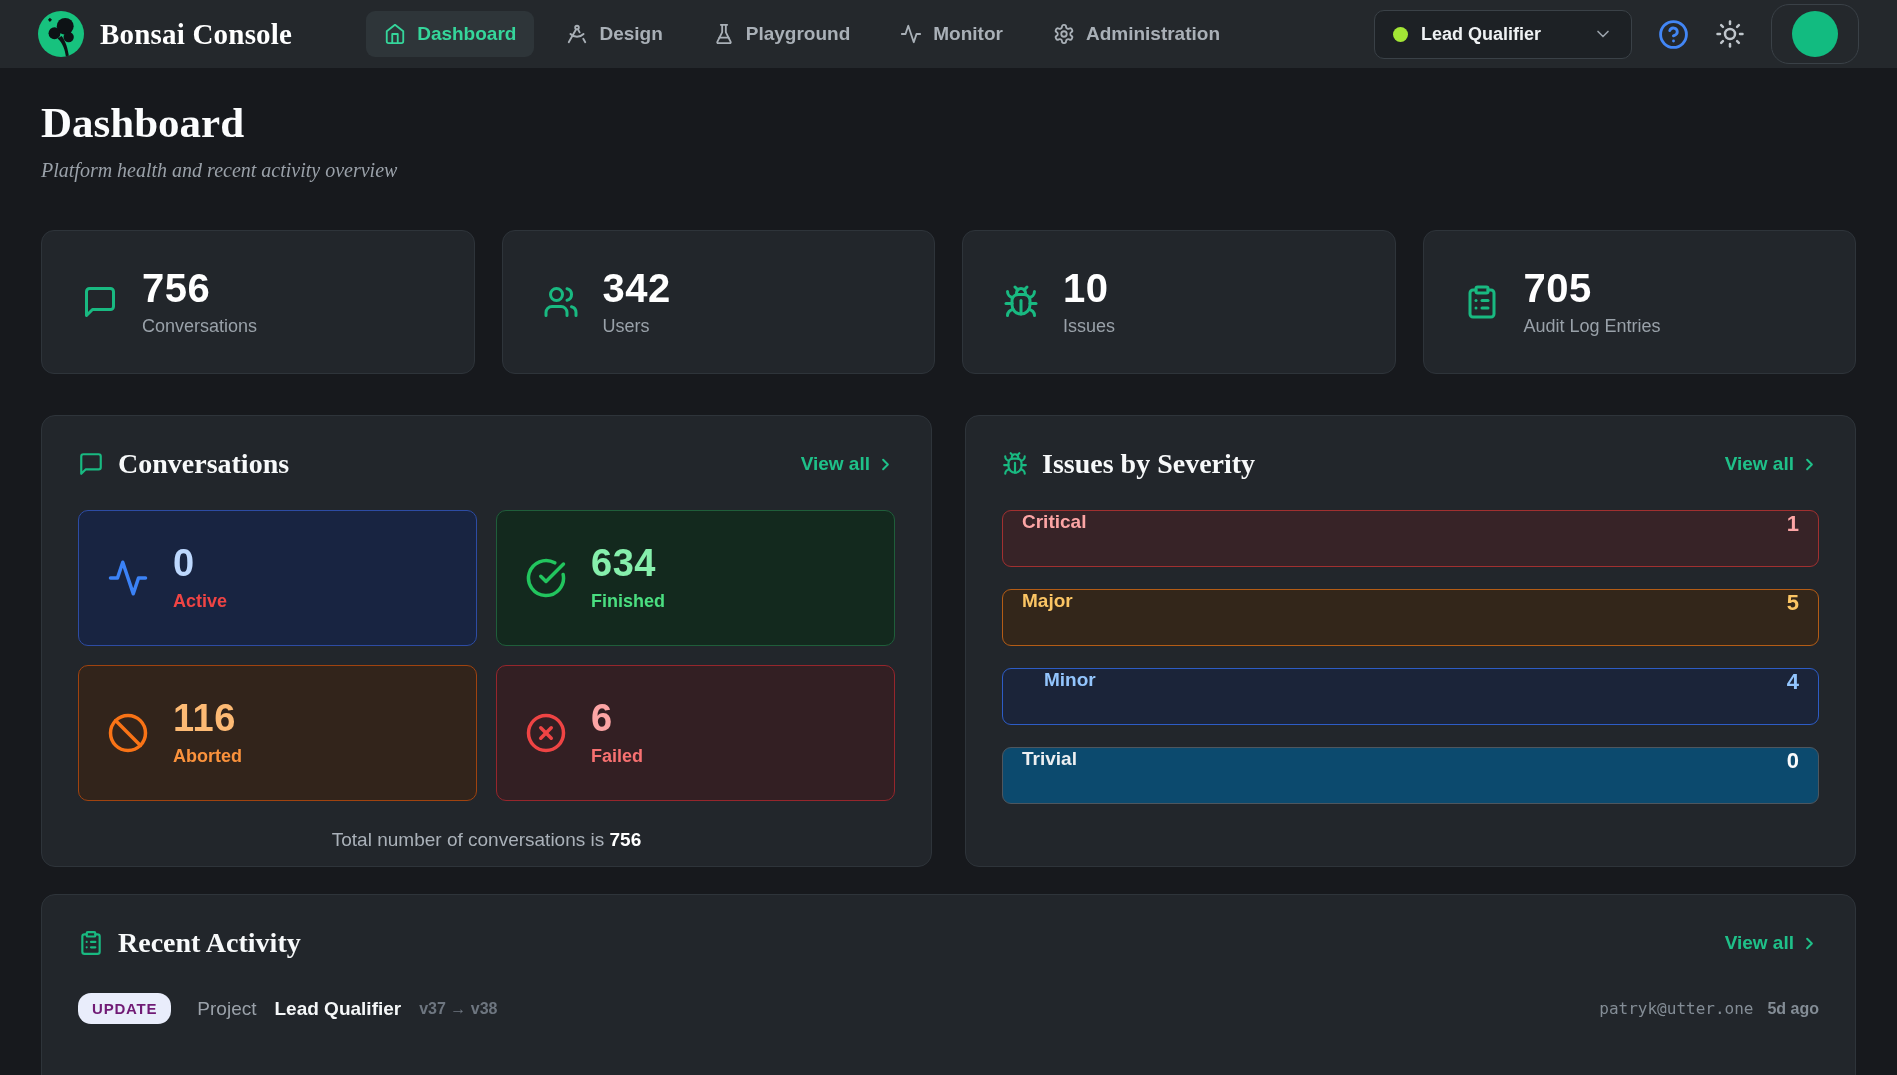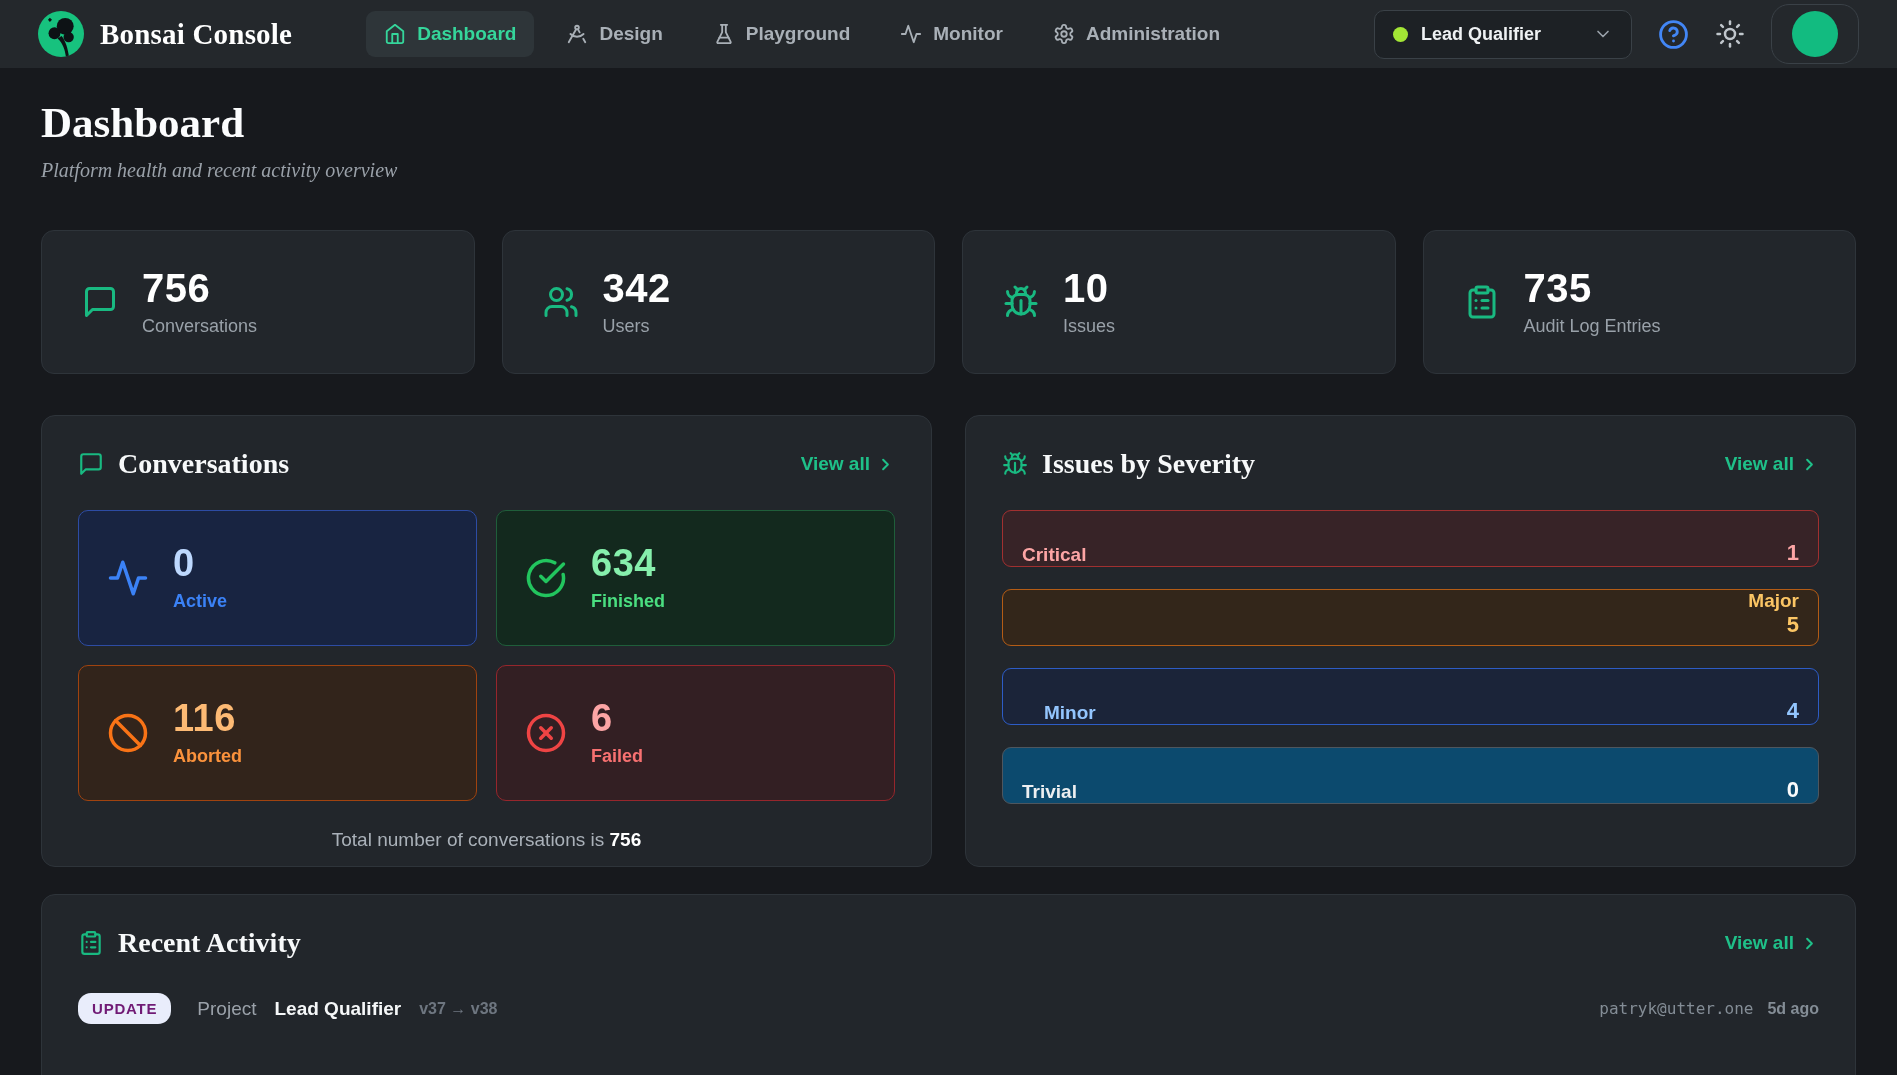--- a/index.html
+++ b/index.html
@@ -99,40 +99,40 @@
     display:grid; grid-template-columns:1fr 1fr; gap:19px; margin-top:30px;
   }
   .conv-card {
     height:136px; border-radius:10px; border:1px solid; display:flex; align-items:center;
     padding:0 28px; gap:24px; cursor:pointer;
   }
   .conv-card .ic { width:42px; height:42px; flex:none; }
   .conv-value { font-size:38px; font-weight:800; line-height:1.05; letter-spacing:.5px; }
   .conv-label { font-size:18px; font-weight:600; margin-top:8px; }
   .conv-blue   { background:#182441; border-color:#2d4ca4; }
-  .conv-blue   .ic { color:#3b82f6; } .conv-blue .conv-value { color:#bdd8fe; } .conv-blue .conv-label { color:#3b82f6;text-align:right; }
+  .conv-blue   .ic { color:#3b82f6; } .conv-blue .conv-value { color:#bdd8fe; } .conv-blue .conv-label { color:#ef4444;text-align:right; }
   .conv-green  { background:#13291e; border-color:#1f5e3a; }
   .conv-green  .ic { color:#22c55e; } .conv-green .conv-value { color:#86efac; } .conv-green .conv-label { color:#4ade80; }
   .conv-orange { background:#32241b; border-color:#a0430f; }
   .conv-orange .ic { color:#f97316; } .conv-orange .conv-value { color:#fdba74; } .conv-orange .conv-label { color:#fb923c; }
   .conv-red    { background:#331f23; border-color:#96262c; }
   .conv-red    .ic { color:#ef4444; } .conv-red .conv-value { color:#fca5a5; } .conv-red .conv-label { color:#f87171; }
   .conv-footer { margin-top:28px; text-align:center; font-size:19px; color:#aab1b9; }
   .conv-footer b { color:#ffffff; font-weight:800; }
 
   
   .sev-list { display:flex; flex-direction:column; gap:22px; margin-top:30px; }
   .sev-row {
-    height:57px; border-radius:9px; border:1px solid; display:flex; align-items:flex-end;
+    height:57px; border-radius:9px; border:1px solid; display:flex; align-items:flex-start;
     padding:0 19px; cursor:pointer;
   }
   .sev-label { font-size:19px; font-weight:600; }
   .sev-count { margin-left:auto; font-size:22px; font-weight:800; }
   .sev-red   { background:#372327; border-color:#a13030; color:#fca5a5; }
-  .sev-amber { background:#33261a; border-color:#b45c15; color:#fbc564;flex-direction:column; }
+  .sev-amber { background:#33261a; border-color:#b45c15; color:#fbc564; }
   .sev-blue  { background:#1b2439; border-color:#2d5cc6; color:#93c5fd;padding-left:41px; }
   .sev-gray  { background:#0c4a6e; border-color:#4e565e; color:#edeff1; }
   .sev-gray .sev-count { color:#fafbfc; }
 
   
   .panel-activity { margin-top:27px; height:200px; }
   .activity-row { display:flex; align-items:center; margin-top:34px; gap:18px; }
   .badge-update {
     background:#e9edfb; color:#701a75; font-size:15px; font-weight:800; letter-spacing:.8px;
     padding:7px 14px; border-radius:13px;
@@ -287,21 +287,21 @@
     <div class="stat-card">
       <svg class="ic" viewBox="0 0 24 24">
           <rect x="8" y="2" width="8" height="4" rx="1"></rect>
           <path d="M16 4h2a2 2 0 0 1 2 2v14a2 2 0 0 1-2 2H6a2 2 0 0 1-2-2V6a2 2 0 0 1 2-2h2"></path>
           <path d="M12 11h4"></path>
           <path d="M12 16h4"></path>
           <path d="M8 11h.01"></path>
           <path d="M8 16h.01"></path>
         </svg>
       <div class="stat-main">
-        <span class="stat-value">735</span>
+        <span class="stat-value">705</span>
         <span class="stat-label">Audit Log Entries</span>
       </div>
     </div>
   </div>
 
   <div class="panels-row">
 
     <section class="panel panel-main">
       <div class="panel-header">
         <span class="panel-title-icon">

